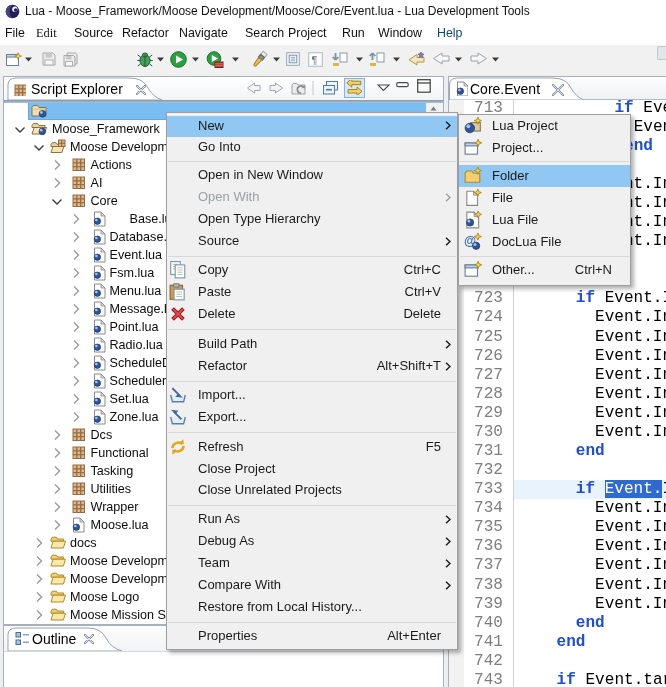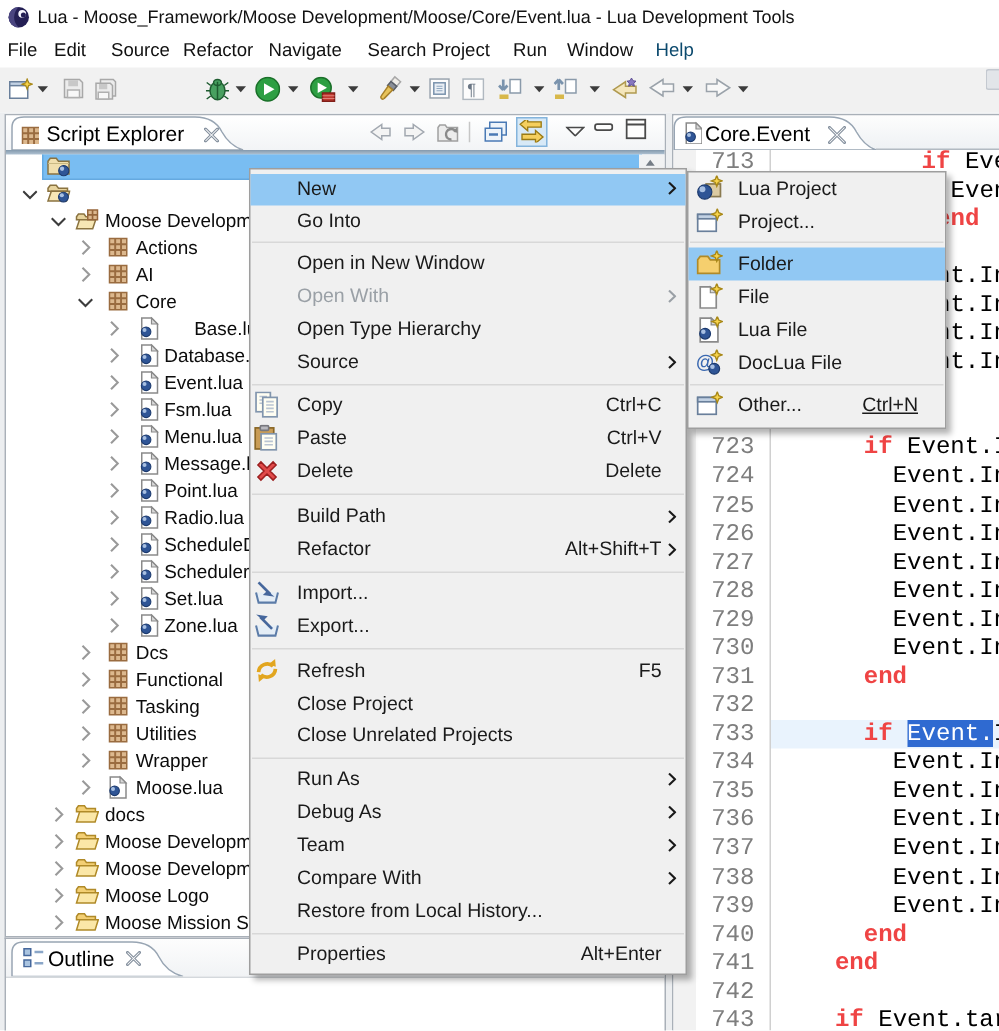--- a/index.html
+++ b/index.html
@@ -1,31 +1,31 @@
 <!DOCTYPE html>
 <html><head><meta charset="utf-8"><style>
 html,body{margin:0;padding:0;}
 body{width:666px;height:687px;position:relative;overflow:hidden;background:#fff;
  font-family:"Liberation Sans",sans-serif;-webkit-font-smoothing:antialiased;}
 .abs{position:absolute;}
 .lbl{position:absolute;font-size:12.6px;color:#0c0c0c;white-space:pre;line-height:18px;}
 .mi{position:absolute;font-size:13px;color:#1a1a1a;white-space:pre;line-height:21.5px;height:21.5px;}
 .code{position:absolute;font-family:"Liberation Mono",monospace;font-size:16.06px;white-space:pre;color:#000;}
 .lnum{position:absolute;font-family:"Liberation Mono",monospace;font-size:16.06px;color:#7e7e7e;text-align:right;width:44px;}
-.kw{color:#ef4444;font-weight:bold;}
+.kw{color:#1d4ed8;font-weight:bold;}
 </style></head><body>
 <svg style="position:absolute;left:5px;top:4px;" width="15" height="15" viewBox="0 0 15 15">
     <circle cx="7.5" cy="7.5" r="6.8" fill="#241f54"></circle>
     <path d="M7.5,0.7 a6.8,6.8 0 0 0 0,13.6 a9,9 0 0 1 0,-13.6 z" fill="#4a4580"></path>
     <circle cx="9.8" cy="5.2" r="2.6" fill="#f8f8ff"></circle>
     <circle cx="10.6" cy="6" r="1.7" fill="#241f54"></circle>
   </svg>
 <div class="abs" style="left:25px;top:4px;line-height:15px;font-size:12px;color:#111;white-space:pre;">Lua - Moose_Framework/Moose Development/Moose/Core/Event.lua - Lua Development Tools</div>
 <div class="abs" style="left:5px;top:26px;font-size:12.4px;color:#111;">File</div>
-<div class="abs" style="left:36px;top:26px;font-size:12.4px;color:#111;">Edit</div>
+<div class="abs" style="left:36px;top:26px;font-size:12.4px;color:#111;font-family:Liberation Serif, serif;">Edit</div>
 <div class="abs" style="left:74px;top:26px;font-size:12.4px;color:#111;">Source</div>
 <div class="abs" style="left:122px;top:26px;font-size:12.4px;color:#111;">Refactor</div>
 <div class="abs" style="left:179px;top:26px;font-size:12.4px;color:#111;">Navigate</div>
 <div class="abs" style="left:245px;top:26px;font-size:12.4px;color:#111;">Search</div>
 <div class="abs" style="left:288px;top:26px;font-size:12.4px;color:#111;">Project</div>
 <div class="abs" style="left:342px;top:26px;font-size:12.4px;color:#111;">Run</div>
 <div class="abs" style="left:378px;top:26px;font-size:12.4px;color:#111;">Window</div>
 <div class="abs" style="left:437px;top:26px;font-size:12.4px;color:#0c4a6e;">Help</div>
 <div class="abs" style="left:0;top:45px;width:666px;height:30px;background:#f1f1f1;"></div>
 <svg style="position:absolute;left:6px;top:52px;" width="16" height="16" viewBox="0 0 16 16">
@@ -184,20 +184,21 @@
     </svg>
 <svg style="position:absolute;left:11.5px;top:21px;" width="10" height="10" viewBox="0 0 10 10">
       <polyline points="0.5,3.5 5,8 9.5,3.5" fill="none" stroke="#3c3c3c" stroke-width="1.4"></polyline>
     </svg>
 <svg style="position:absolute;left:27px;top:18px;" width="16" height="16" viewBox="0 0 16 16">
       <path d="M1,4.5 l1.5,-2 h4 l1.5,2 h6 v2 h-13 z" fill="#e8d49e" stroke="#8a7340" stroke-width="1"></path>
       <path d="M1,13 l2.2,-6.5 h12.3 l-2.2,6.5 z" fill="#f7e7b6" stroke="#8a7340" stroke-width="1"></path>
       <circle cx="11.3" cy="10.4" r="3.3" fill="#2f5596" stroke="#1c3a6e" stroke-width="0.7"></circle>
       <circle cx="10.211" cy="9.146" r="1.386" fill="#a8c0e2"></circle>
     </svg>
+<div class="lbl" style="left:48.5px;top:17px;">Moose_Framework</div>
 <svg style="position:absolute;left:30px;top:39px;" width="10" height="10" viewBox="0 0 10 10">
       <polyline points="0.5,3.5 5,8 9.5,3.5" fill="none" stroke="#3c3c3c" stroke-width="1.4"></polyline>
     </svg>
 <svg style="position:absolute;left:46px;top:36px;" width="16" height="16" viewBox="0 0 16 16">
       <path d="M1,5.5 l1.3,-1.8 h3.7 l1.3,1.8 h3 v2 h-9.3 z" fill="#e8d49e" stroke="#8a7340" stroke-width="1"></path>
       <path d="M1,13.5 l2,-6 h10.8 l-2,6 z" fill="#f6e6b4" stroke="#8a7340" stroke-width="1"></path>
       <rect x="8.5" y="1" width="6.5" height="6.5" fill="#dcb88e" stroke="#96663a" stroke-width="1"></rect>
       <path d="M8.5,4.2 h6.5 M11.7,1 v6.5" stroke="#96663a" stroke-width="1.1"></path>
     </svg>
 <div class="lbl" style="left:66.5px;top:35px;">Moose Development</div>
@@ -664,19 +665,19 @@
     <path d="M12.6,-0.10000000000000009 L13.468,2.1319999999999997 L15.7,3.0 L13.468,3.8680000000000003 L12.6,6.1 L11.732,3.8680000000000003 L9.5,3.0 L11.732,2.1319999999999997 Z" fill="#f8d44c" stroke="#a88818" stroke-width="0.8"></path>
   </svg>
 <div class="mi" style="left:492px;top:230.75px;">DocLua File</div>
 <svg style="position:absolute;left:464px;top:232.5px;" width="18" height="18" viewBox="0 0 16 16">
     <text x="0" y="11" font-family="Liberation Sans" font-size="11" font-weight="bold" fill="#3a68b0">@</text>
     <circle cx="10.8" cy="11.4" r="3.2" fill="#2f5596" stroke="#1c3a6e" stroke-width="0.7"></circle>
     <circle cx="9.744" cy="10.184000000000001" r="1.344" fill="#a8c0e2"></circle>
     <path d="M12.3,0.0 L13.196000000000002,2.3040000000000003 L15.5,3.2 L13.196000000000002,4.096 L12.3,6.4 L11.404,4.096 L9.100000000000001,3.2 L11.404,2.3040000000000003 Z" fill="#f8d44c" stroke="#a88818" stroke-width="0.8"></path>
   </svg>
 <div class="mi" style="left:492px;top:259.25px;">Other...</div>
-<div class="mi" style="right:54px;top:259.25px;text-decoration:underline;">Ctrl+N</div>
+<div class="mi" style="right:54px;top:259.25px;">Ctrl+N</div>
 <svg style="position:absolute;left:464px;top:261px;" width="18" height="18" viewBox="0 0 16 16">
     <rect x="1" y="3.5" width="11" height="10" fill="#ffffff" stroke="#697f9b"></rect>
     <rect x="1" y="3.5" width="11" height="2.6" fill="#c3d2e4" stroke="#697f9b"></rect>
     <path d="M12.6,0.19999999999999973 L13.496,2.5039999999999996 L15.8,3.4 L13.496,4.296 L12.6,6.6 L11.703999999999999,4.296 L9.399999999999999,3.4 L11.703999999999999,2.5039999999999996 Z" fill="#f8d44c" stroke="#a88818" stroke-width="0.8"></path>
   </svg>
 <div class="abs" style="left:460px;top:160.5px;width:168.5px;height:1px;background:#d8d8d8;"></div>
 <div class="abs" style="left:460px;top:255.5px;width:168.5px;height:1px;background:#d8d8d8;"></div>
 </body></html>

